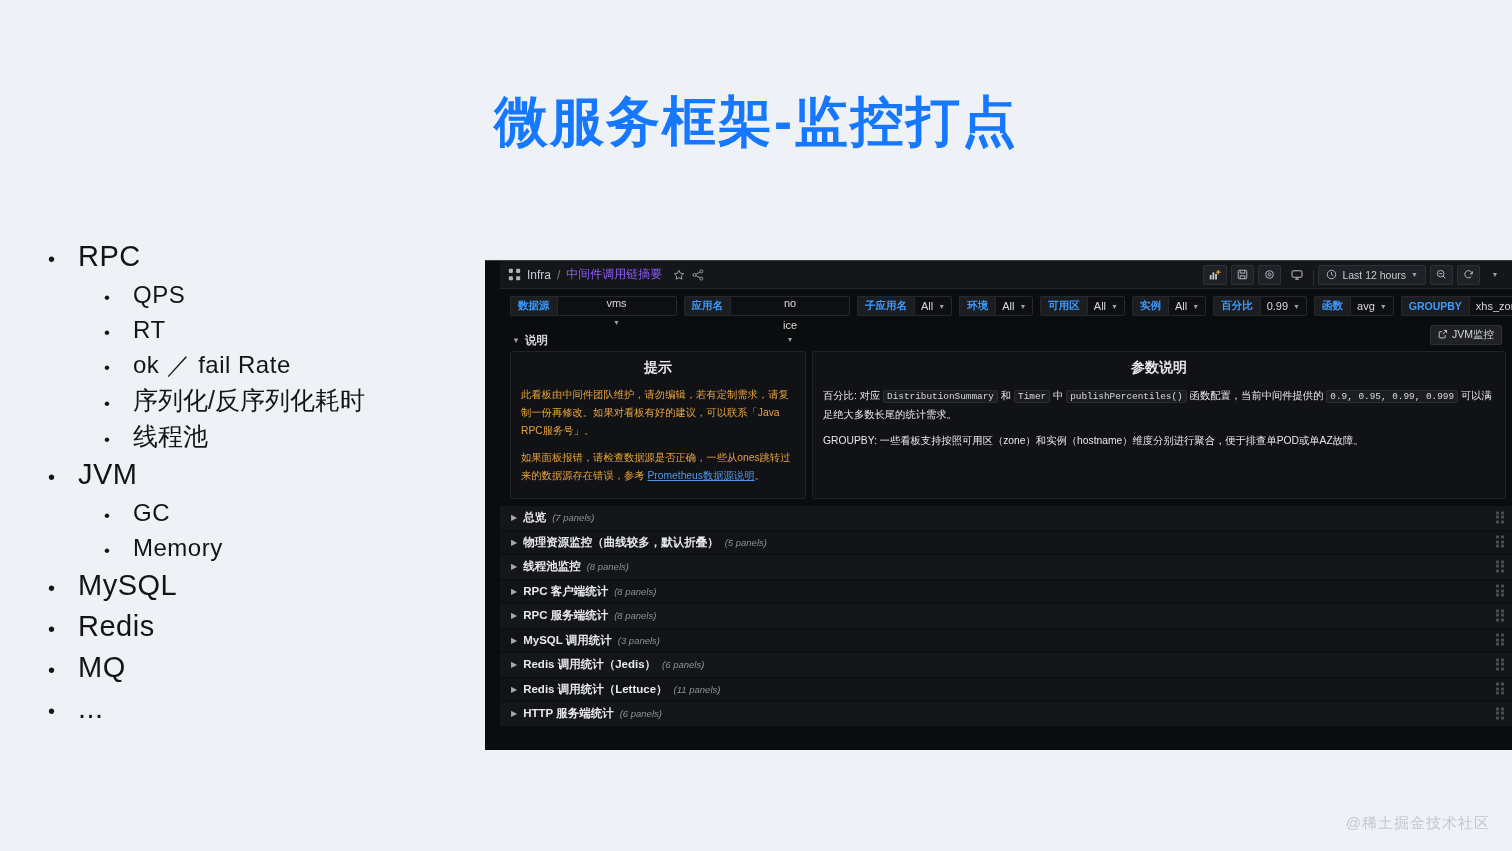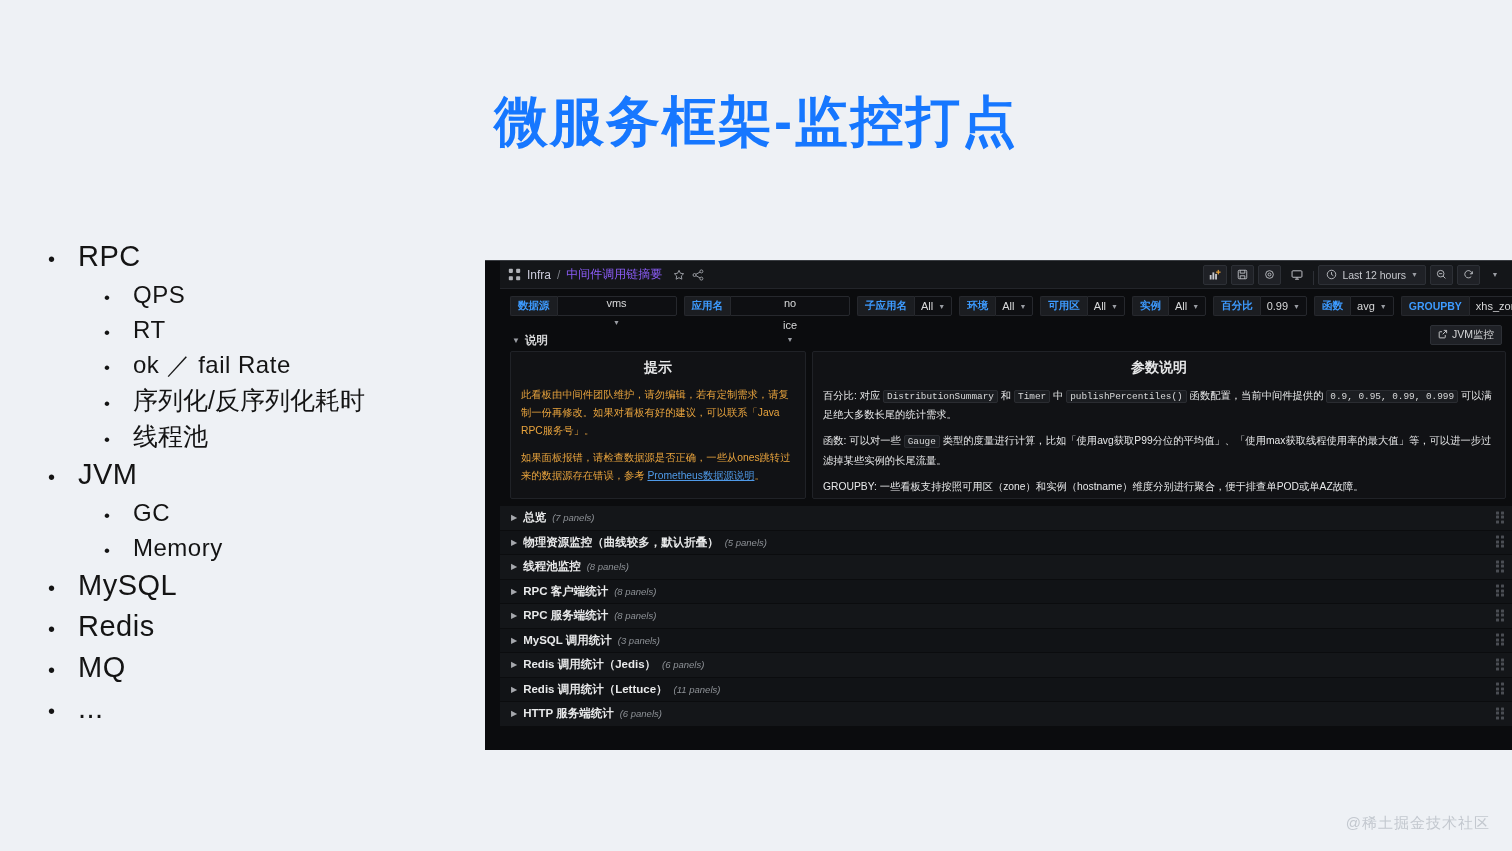--- a/index.html
+++ b/index.html
@@ -490,21 +490,20 @@
         <div class="tp-title">提示</div>
         <div class="tp-body-orange">
           <p>此看板由中间件团队维护，请勿编辑，若有定制需求，请复制一份再修改。如果对看板有好的建议，可以联系「Java RPC服务号」。</p>
           <p><span>如果面板报错，请检查数据源是否正确，一些从ones跳转过来的数据源存在错误，参考 </span><a class="tp-link">Prometheus数据源说明</a><span>。</span></p>
         </div>
       </div>
       <div class="tpanel right">
         <div class="tp-title">参数说明</div>
         <div class="tp-body-white" id="parambody">
             <p><span>百分比:</span><span> 对应 </span><span class="code">DistributionSummary</span><span> 和 </span><span class="code">Timer</span><span> 中 </span><span class="code">publishPercentiles()</span><span> 函数配置，当前中间件提供的 </span><span class="code">0.9, 0.95, 0.99, 0.999</span><span> 可以满足绝大多数长尾的统计需求。</span></p>
-            <p><span>函数:</span><span> 可以对一些 </span><span class="code">Gauge</span><span> 类型的度量进行计算，比如「使用avg获取P99分位的平均值」、「使用max获取线程使用率的最大值」等，可以进一步过滤掉某些实例的长尾流量。</span></p>
             <p><span>GROUPBY:</span><span> 一些看板支持按照可用区（zone）和实例（hostname）维度分别进行聚合，便于排查单POD或单AZ故障。</span></p>
           </div>
       </div>
     </div>
 
     <div class="rows" id="rowlist">
         <div class="rowitem">
           <span class="row-caret">▶</span>
           <span class="row-title">总览</span>
           <span class="row-count">(7 panels)</span>

